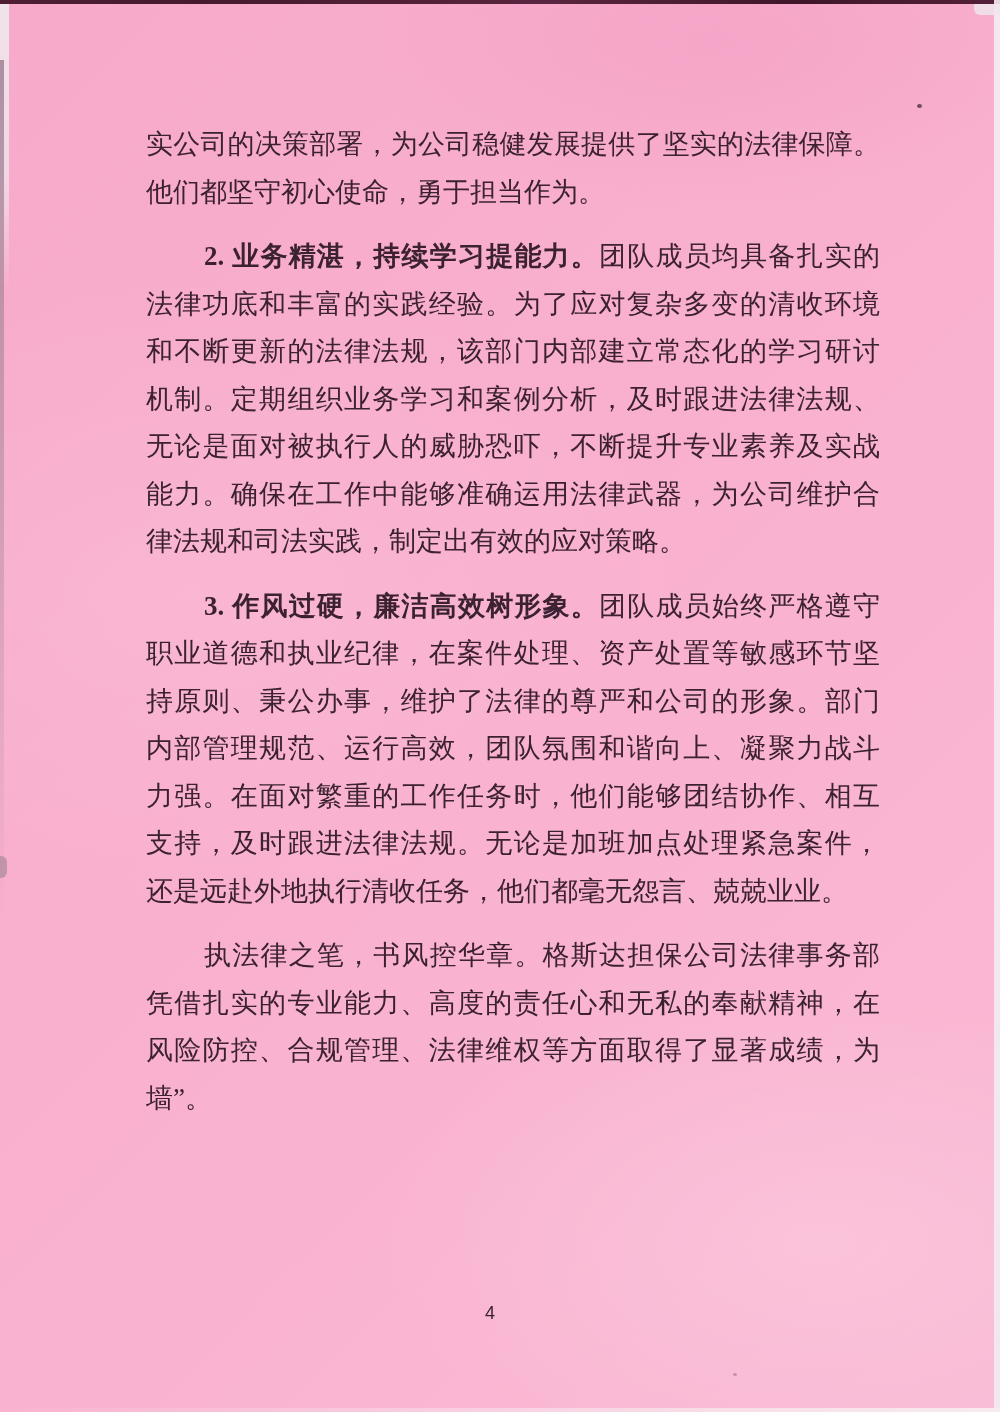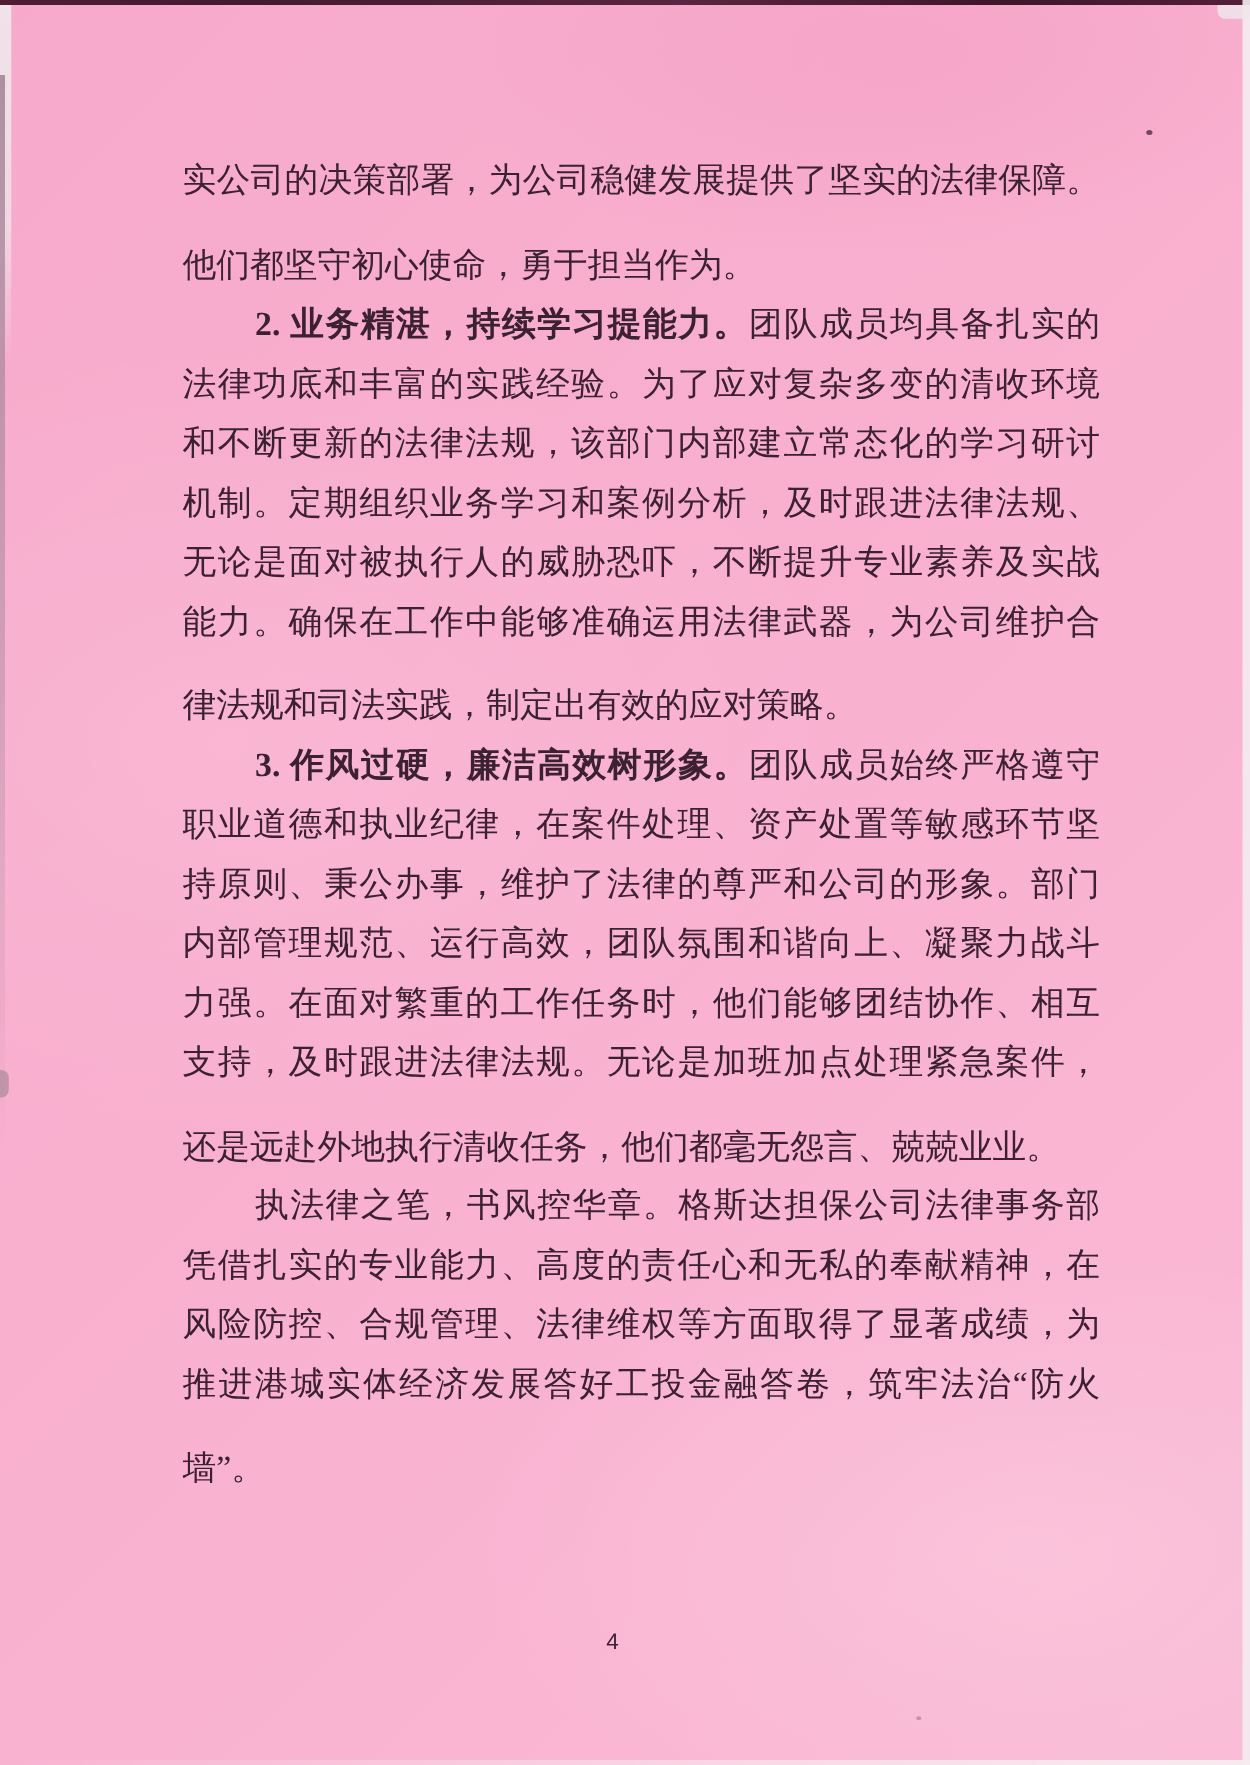--- a/index.html
+++ b/index.html
@@ -60,22 +60,22 @@
   .page-text {
     position: absolute; left: 146px; top: 121px; width: 734px;
     font-size: 27px; line-height: 47.5px;
     color: #3c2133;
     letter-spacing: 0;
   }
   .line {
     height: 47.5px; overflow: hidden;
     text-align: justify; text-align-last: justify;
   }
-  .line.end { text-align-last: left; margin-top: 20px; }
-  .line.indent { text-indent: 58px; }
+  .line.end { text-align-last: left; }
+  .line.indent { text-indent: 58px; margin-top: 17px; }
   .lead { font-weight: bold; }
   .page-num {
     position: absolute; top: 1303px; left: -10px; width: 1000px;
     text-align: center; font-size: 18px; color: #3c2133;
     font-family: "Liberation Sans", sans-serif;
   }
 </style>
 </head>
 <body>
 
@@ -103,17 +103,16 @@
   <div class="line indent"><span class="lead">3. 作风过硬，廉洁高效树形象。</span><span>团队成员始终严格遵守</span></div>
   <div class="line"><span>职业道德和执业纪律，在案件处理、资产处置等敏感环节坚</span></div>
   <div class="line"><span>持原则、秉公办事，维护了法律的尊严和公司的形象。部门</span></div>
   <div class="line"><span>内部管理规范、运行高效，团队氛围和谐向上、凝聚力战斗</span></div>
   <div class="line"><span>力强。在面对繁重的工作任务时，他们能够团结协作、相互</span></div>
   <div class="line"><span>支持，及时跟进法律法规。无论是加班加点处理紧急案件，</span></div>
   <div class="line end"><span>还是远赴外地执行清收任务，他们都毫无怨言、兢兢业业。</span></div>
   <div class="line indent"><span>执法律之笔，书风控华章。格斯达担保公司法律事务部</span></div>
   <div class="line"><span>凭借扎实的专业能力、高度的责任心和无私的奉献精神，在</span></div>
   <div class="line"><span>风险防控、合规管理、法律维权等方面取得了显著成绩，为</span></div>
-  <div class="line"><span>推进港城实体经济发展答好工投金融答卷，筑牢法治“防火</span></div>
   <div class="line end"><span>墙”。</span></div>
 </div>
 
 <div class="page-num">4</div>
 
 </body></html>

